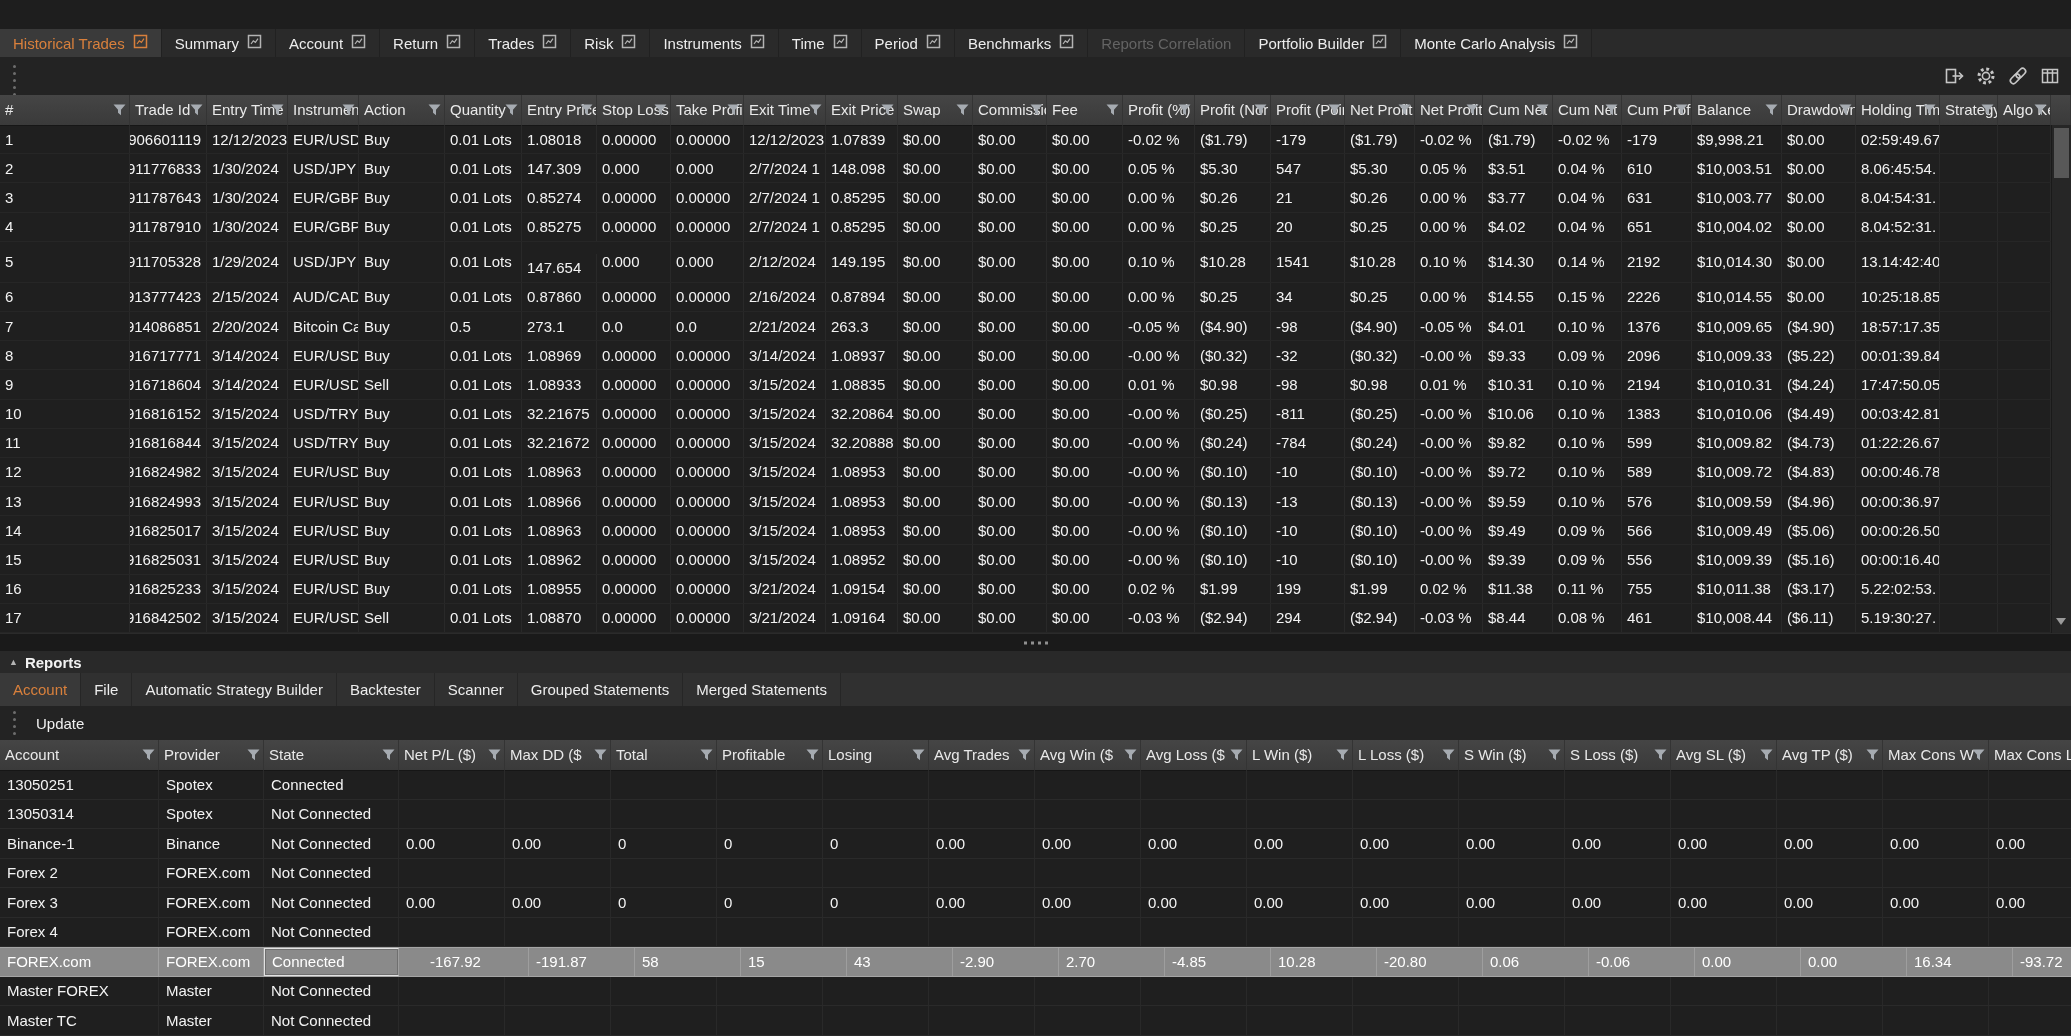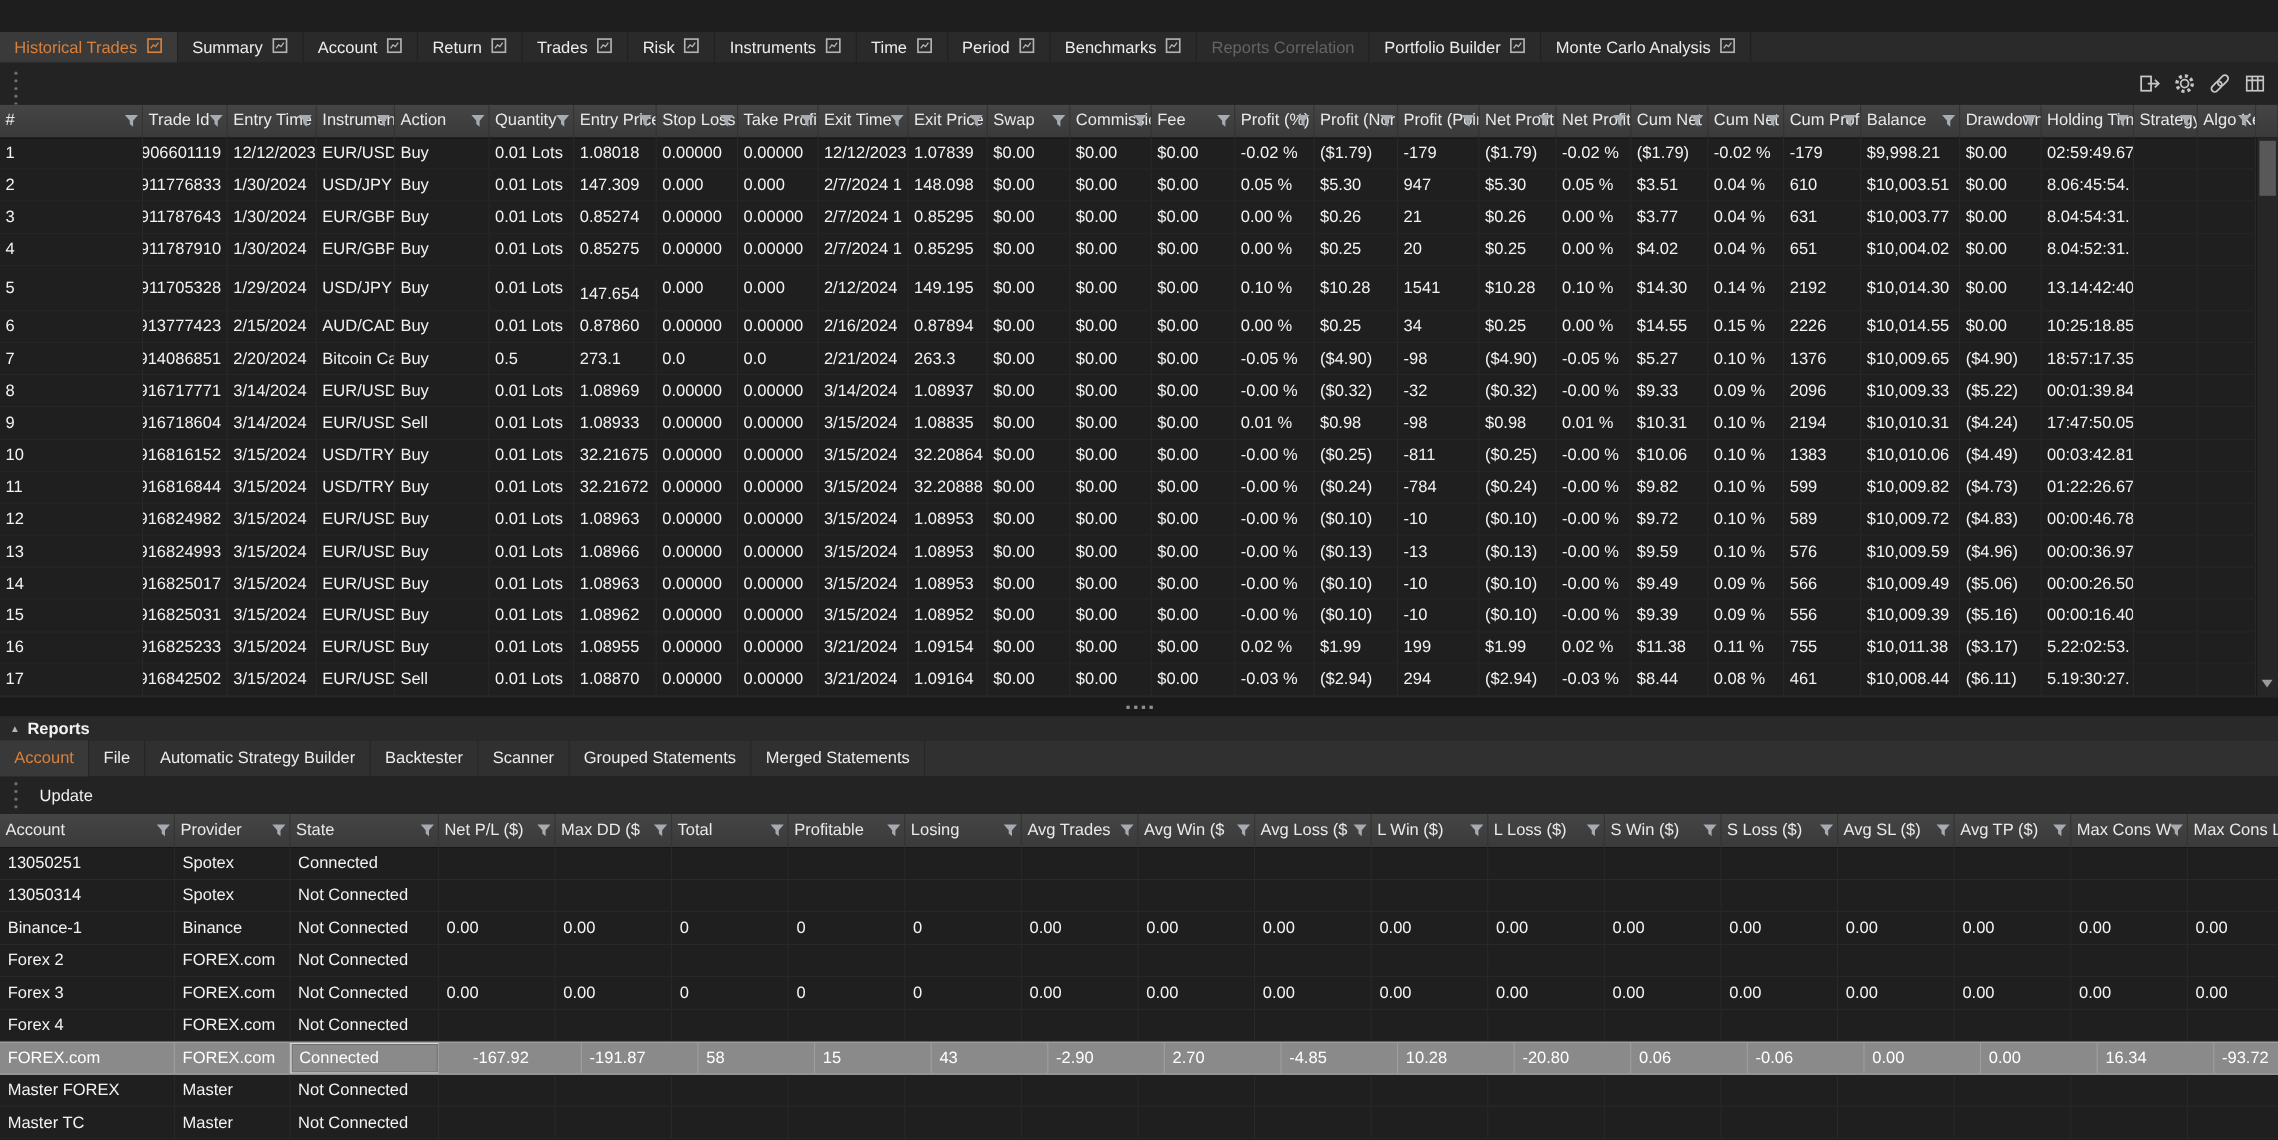--- a/index.html
+++ b/index.html
@@ -427,21 +427,21 @@
           <div class="cell" style="width: 75px;">147.309</div>
           <div class="cell" style="width: 74px;">0.000</div>
           <div class="cell" style="width: 73px;">0.000</div>
           <div class="cell" style="width: 82px;">2/7/2024 1</div>
           <div class="cell" style="width: 72px;">148.098</div>
           <div class="cell" style="width: 75px;">$0.00</div>
           <div class="cell" style="width: 74px;">$0.00</div>
           <div class="cell" style="width: 76px;">$0.00</div>
           <div class="cell" style="width: 72px;">0.05 %</div>
           <div class="cell" style="width: 76px;">$5.30</div>
-          <div class="cell" style="width: 74px;">947</div>
+          <div class="cell" style="width: 74px;">547</div>
           <div class="cell" style="width: 70px;">$5.30</div>
           <div class="cell" style="width: 68px;">0.05 %</div>
           <div class="cell" style="width: 70px;">$3.51</div>
           <div class="cell" style="width: 69px;">0.04 %</div>
           <div class="cell" style="width: 70px;">610</div>
           <div class="cell" style="width: 90px;">$10,003.51</div>
           <div class="cell" style="width: 74px;">$0.00</div>
           <div class="cell" style="width: 84px;">8.06:45:54.</div>
           <div class="cell" style="width: 58px;"></div>
           <div class="cell" style="width: 53px;"></div>
@@ -580,21 +580,21 @@
           <div class="cell" style="width: 82px;">2/21/2024</div>
           <div class="cell" style="width: 72px;">263.3</div>
           <div class="cell" style="width: 75px;">$0.00</div>
           <div class="cell" style="width: 74px;">$0.00</div>
           <div class="cell" style="width: 76px;">$0.00</div>
           <div class="cell" style="width: 72px;">-0.05 %</div>
           <div class="cell" style="width: 76px;">($4.90)</div>
           <div class="cell" style="width: 74px;">-98</div>
           <div class="cell" style="width: 70px;">($4.90)</div>
           <div class="cell" style="width: 68px;">-0.05 %</div>
-          <div class="cell" style="width: 70px;">$5.27</div>
+          <div class="cell" style="width: 70px;">$4.01</div>
           <div class="cell" style="width: 69px;">0.10 %</div>
           <div class="cell" style="width: 70px;">1376</div>
           <div class="cell" style="width: 90px;">$10,009.65</div>
           <div class="cell" style="width: 74px;">($4.90)</div>
           <div class="cell" style="width: 84px;">18:57:17.35</div>
           <div class="cell" style="width: 58px;"></div>
           <div class="cell" style="width: 53px;"></div>
           <div class="cell cfill"></div>
         </div>
         <div class="trow">

